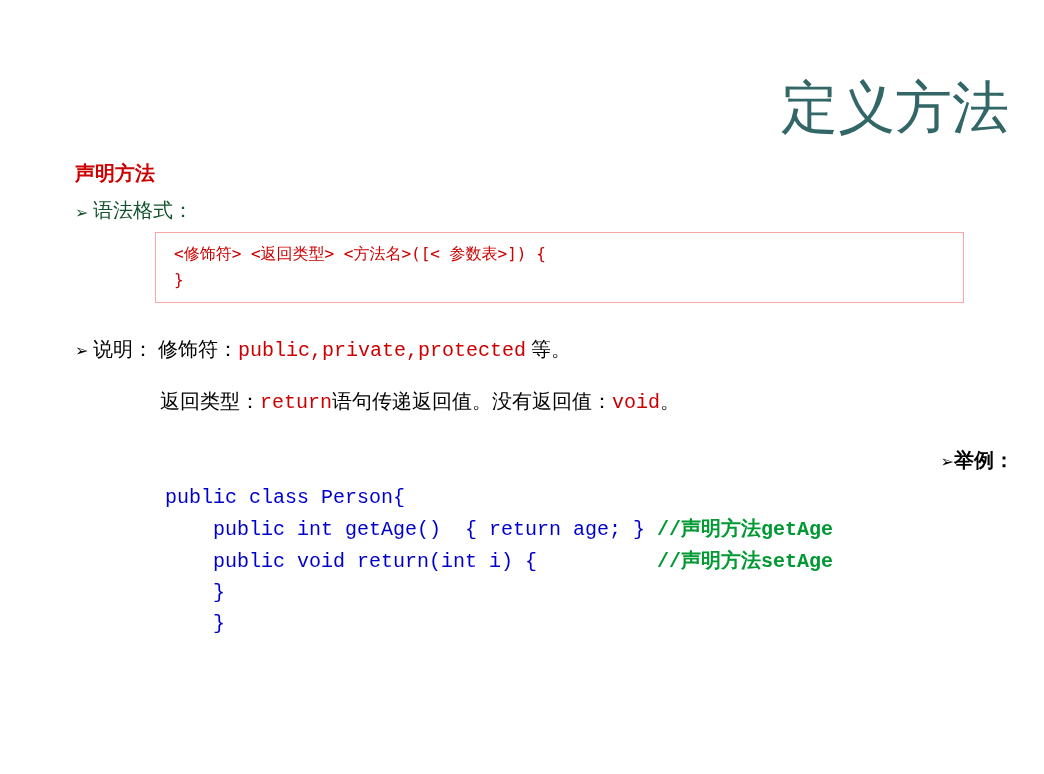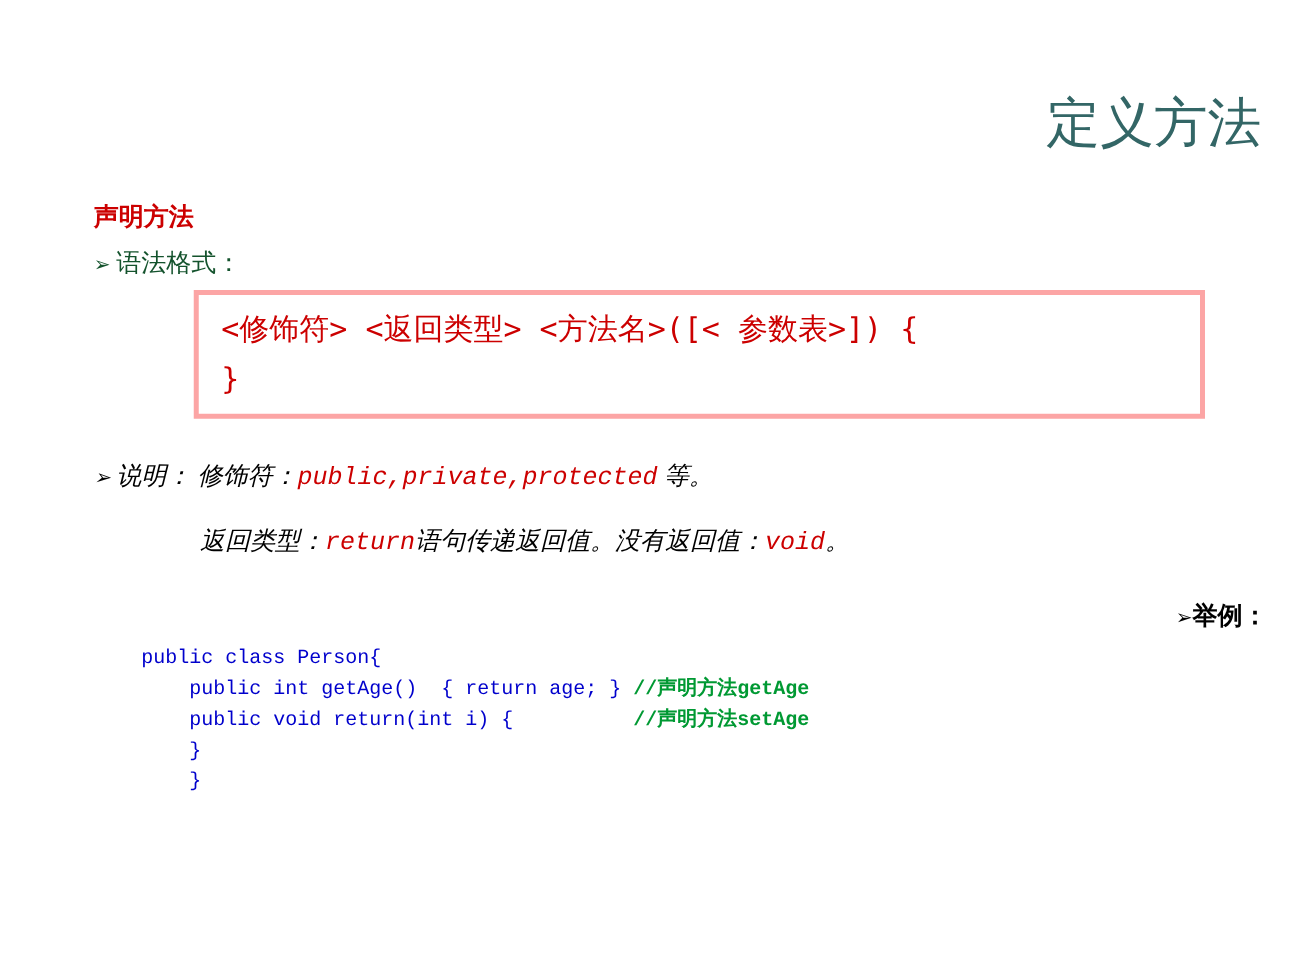--- a/index.html
+++ b/index.html
@@ -12,21 +12,21 @@
       height: 774px;
       background: #ffffff;
       font-family: "SimSun", "宋体", serif;
       position: relative;
       padding: 70px 30px 30px 75px;
     }
     .slide-title {
       position: absolute;
       top: 70px;
       right: 35px;
-      font-size: 43px;
+      font-size: 57px;
       color: #336666;
       font-family: "SimSun", "宋体", serif;
       font-weight: normal;
     }
     .content {
       margin-top: 90px;
     }
     .section-header {
       color: #cc0000;
       font-weight: bold;
@@ -41,65 +41,64 @@
       margin-bottom: 8px;
     }
     .bullet-marker {
       font-family: sans-serif;
       font-size: 16px;
       display: inline-block;
       width: 18px;
       vertical-align: middle;
     }
     .syntax-box {
-      border: 4px solid #fca5a5;
+      border: 1px solid #fca5a5;
       margin-left: 80px;
       margin-right: 50px;
       padding: 8px 18px;
       margin-top: 4px;
       margin-bottom: 30px;
       font-family: "SimSun", "宋体", monospace;
-      font-size: 24px;
+      font-size: 16px;
       color: #cc0000;
       line-height: 1.65;
     }
     .syntax-box .line2 {
       padding-left: 210px;
     }
     .desc-block {
       margin-bottom: 18px;
     }
     .desc-line {
       font-size: 20px;
       font-family: "SimSun", "宋体", serif;
       color: #000000;
       line-height: 1.6;
-      font-style: italic;
     }
     .desc-line .mono-red {
       color: #cc0000;
       font-family: "Courier New", monospace;
     }
     .desc-indent {
       margin-left: 85px;
       margin-top: 18px;
     }
     .example-header {
       font-size: 20px;
       font-weight: bold;
       font-family: "SimHei", "黑体", sans-serif;
       color: #000000;
       margin-top: 28px;
       margin-bottom: 8px;
       text-align: right;
     }
     .code-block {
-      margin-left: 38px;
+      margin-left: 90px;
       font-family: "Courier New", monospace;
-      font-size: 16px;
+      font-size: 20px;
       line-height: 1.55;
     }
     .code-line {
       white-space: pre;
     }
     .kw-blue {
       color: #0000cc;
     }
     .cmt-green {
       color: #009933;

